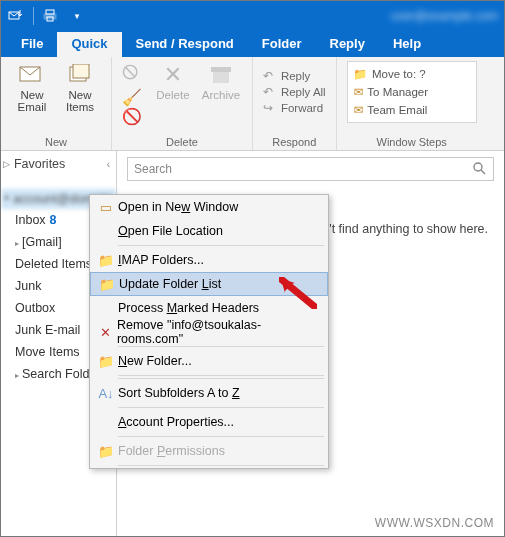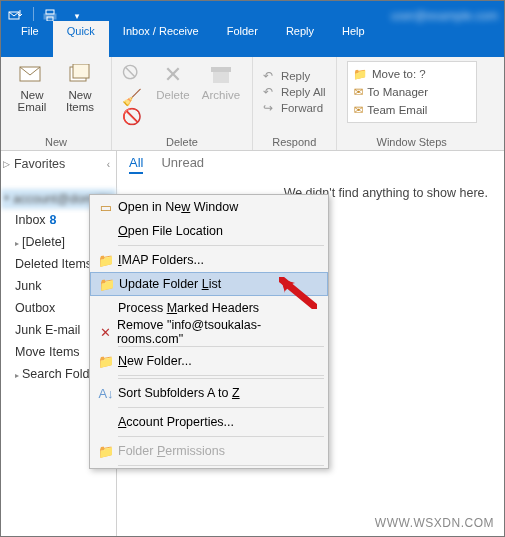--- a/index.html
+++ b/index.html
@@ -7,21 +7,21 @@
   .window { width: 505px; height: 537px; border: 1px solid #777; position: relative; overflow: hidden; background: #fff; }
   
   .titlebar { height: 30px; background: #0a6dcc; display: flex; align-items: center; color: #fff; font-size: 12px; padding: 0 6px; }
   .qat { display: flex; align-items: center; gap: 8px; }
   .qat .ic { width: 18px; height: 18px; display: flex; align-items: center; justify-content: center; }
   .titlebar-spacer { flex: 1; }
   .titlebar-account { filter: blur(3px); opacity: .7; }
   .v-sep { width: 1px; height: 18px; background: rgba(255,255,255,.4); }
   
   .tabs { height: 26px; background: #0a6dcc; display: flex; align-items: flex-end; padding-left: 6px; }
-  .tab { color: #fff; font-size: 11px; padding: 4px 14px 20px; cursor: pointer; }
+  .tab { color: #fff; font-size: 13px; padding: 4px 14px 6px; cursor: pointer; font-weight: bold; }
   .tab.file { background: #0a6dcc; }
   .tab.active { background: #f3f3f3; color: #0a6dcc; }
   
   .ribbon { height: 94px; background: #f3f3f3; border-bottom: 1px solid #d0d0d0; display: flex; }
   .rgroup { border-right: 1px solid #dcdcdc; padding: 4px 10px 2px; display: flex; flex-direction: column; justify-content: space-between; }
   .rgroup-label { text-align: center; font-size: 11px; color: #666; padding-top: 2px; }
   .big-btn { display: flex; flex-direction: column; align-items: center; font-size: 11.5px; color: #444; width: 42px; cursor: pointer; }
   .big-row { display: flex; gap: 6px; align-items: flex-start; }
   .ic32 { width: 28px; height: 28px; display: flex; align-items: center; justify-content: center; font-size: 22px; }
   .small-stack { display: flex; flex-direction: column; gap: 2px; font-size: 11.5px; color: #666; }
@@ -84,21 +84,21 @@
       </span>
       <span class="ic" style="font-size:9px;">▾</span>
     </div>
     <div class="titlebar-spacer"></div>
     <div class="titlebar-account">user@example.com</div>
   </div>
 
   <div class="tabs">
     <div class="tab file">File</div>
     <div class="tab active">Quick</div>
-    <div class="tab">Inbox / Receive</div>
+    <div class="tab">Send / Respond</div>
     <div class="tab">Folder</div>
     <div class="tab">Reply</div>
     <div class="tab">Help</div>
   </div>
 
   <div class="ribbon">
 
     <div class="rgroup">
       <div class="big-row">
         <div class="big-btn">
@@ -191,30 +191,39 @@
       <div class="fav-hdr">
         <span class="tri">▷</span>
         <span>Favorites</span>
         <span class="collapse">‹</span>
       </div>
       <div style="height:12px;"></div>
       <div class="acct-wrap">
           <div class="acct">account@domain</div>
         </div>
       <div class="folder"><span>Inbox</span><span class="count">8</span></div>
-      <div class="folder sub">[Delete]</div>
+      <div class="folder sub">[Gmail]</div>
       <div class="folder">Deleted Items</div>
       <div class="folder">Junk</div>
       <div class="folder">Outbox</div>
       <div class="folder">Junk E-mail</div>
       <div class="folder">Move Items</div>
       <div class="folder sub">Search Folders</div>
     </div>
 
     <div class="readpane">
+      <div class="searchbar">
+        <span>Search</span>
+        <span class="mag">
+          <svg width="14" height="14">
+              <circle cx="5" cy="5" r="4" fill="none" stroke="#888" stroke-width="1.4"></circle>
+              <line x1="8" y1="8" x2="12" y2="12" stroke="#888" stroke-width="1.4"></line>
+            </svg>
+        </span>
+      </div>
       <div class="filters">
         <span class="flt active">All</span>
         <span class="flt">Unread</span>
       </div>
       <div class="empty" style="text-align:right; padding-right:16px;">We didn't find anything to show here.</div>
     </div>
   </div>
 
   <div class="ctxmenu">
     <div class="ctx-item">

